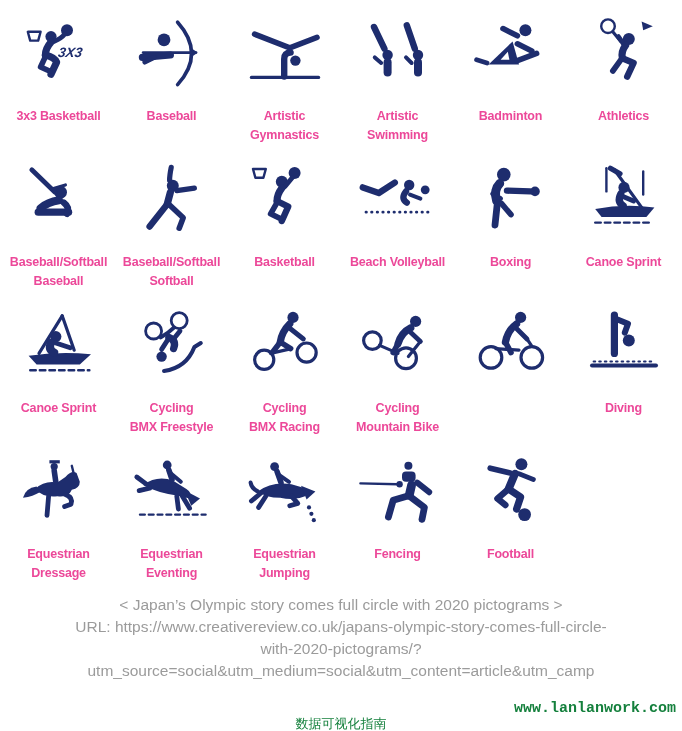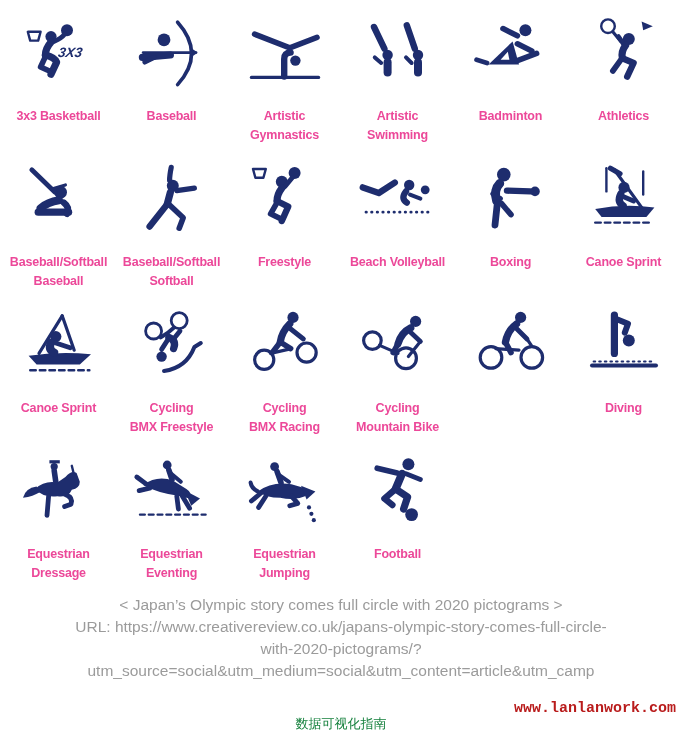--- a/index.html
+++ b/index.html
@@ -58,21 +58,21 @@
     height: 22px;
   }
   .wm {
     position: absolute; left: 0; right: 0; top: 15px;
     text-align: center;
     color: #15803d;
     font-size: 13px;
   }
   .url {
     position: absolute; right: 6px; top: 0;
-    color: #b91c1c;
+    color: #15803d;
     font-weight: bold;
     font-family: "Liberation Mono", monospace;
     font-size: 15px;
   }
 </style>
 </head>
 <body>
 
 <div class="page">
   <div class="grid" id="grid">
@@ -230,21 +230,21 @@
             </g>
   <g stroke="currentColor" fill="none" stroke-linecap="round" stroke-linejoin="round">
     <path d="M10 10 h16 l-3 11 h-10 Z" stroke-width="3"></path>
     <path d="M50 32 L59 21" stroke-width="6"></path>
     <path d="M46 34 Q40 42 40 50" stroke-width="9"></path>
     <path d="M40 50 l14 7 -8 18" stroke-width="8"></path>
     <path d="M40 52 l-8 14 12 6" stroke-width="7"></path>
             </g>
           </svg>
         </div>
-        <div class="label">Freestyle</div>
+        <div class="label">Basketball</div>
       </div>
       <div class="cell">
         <div class="icon-box">
           <svg viewBox="0 0 100 100" aria-hidden="true">
   <g fill="currentColor" stroke="none">
               <circle cx="64" cy="30" r="6.5"></circle>
               <circle cx="84" cy="36" r="5.5"></circle>
             </g>
   <g stroke="currentColor" fill="none" stroke-linecap="round" stroke-linejoin="round">
     <path d="M6 33 L26 40 L46 27" stroke-width="8"></path>
@@ -464,20 +464,39 @@
     <path d="M42 27 L55 36" stroke-width="5"></path>
     <path d="M58 54 L66 63 L56 66" stroke-width="6"></path>
     <path d="M20 50 L8 60" stroke-width="6"></path>
     <path d="M26 54 L17 68" stroke-width="6"></path>
     <path d="M16 48 Q8 44 7 37" stroke-width="5"></path>
             </g>
           </svg>
         </div>
         <div class="label">Equestrian
 Jumping</div>
+      </div>
+      <div class="cell">
+        <div class="icon-box">
+          <svg viewBox="0 0 100 100" aria-hidden="true">
+  <g fill="currentColor" stroke="none">
+    <circle cx="63" cy="16" r="5"></circle>
+    <rect x="55" y="23" width="17" height="13" rx="5"></rect>
+    <circle cx="52" cy="39" r="4"></circle>
+            </g>
+  <g stroke="currentColor" fill="none" stroke-linecap="round" stroke-linejoin="round">
+    <path d="M3 38 L49 39" stroke-width="3"></path>
+    <path d="M74 37 L89 49" stroke-width="7.5"></path>
+    <path d="M67 40 L64 53" stroke-width="11"></path>
+    <path d="M61 54 L44 59 L38 80" stroke-width="8.5"></path>
+    <path d="M67 56 L83 68 L80 83" stroke-width="8.5"></path>
+            </g>
+          </svg>
+        </div>
+        <div class="label">Fencing</div>
       </div>
       <div class="cell">
         <div class="icon-box">
           <svg viewBox="0 0 100 100" aria-hidden="true">
   <g fill="currentColor" stroke="none">
               <circle cx="63" cy="14" r="7.5"></circle>
               <circle cx="67" cy="77" r="8"></circle>
             </g>
   <g stroke="currentColor" fill="none" stroke-linecap="round" stroke-linejoin="round">
     <path d="M49 25 L24 19" stroke-width="7"></path>

